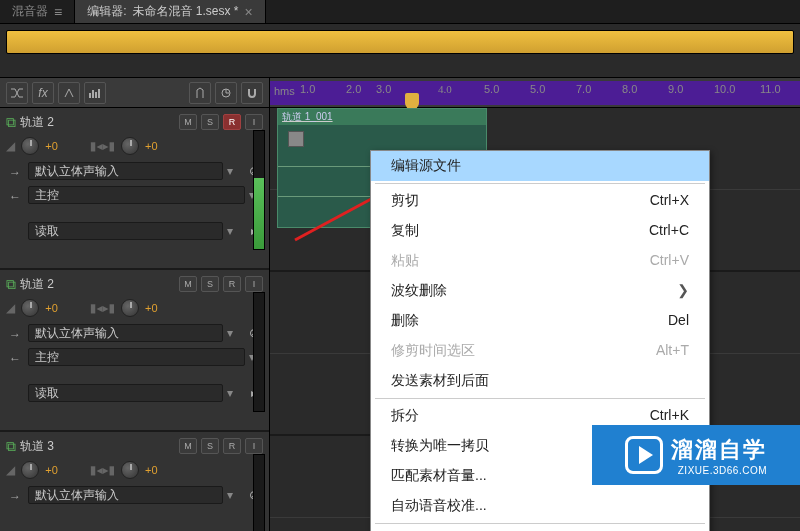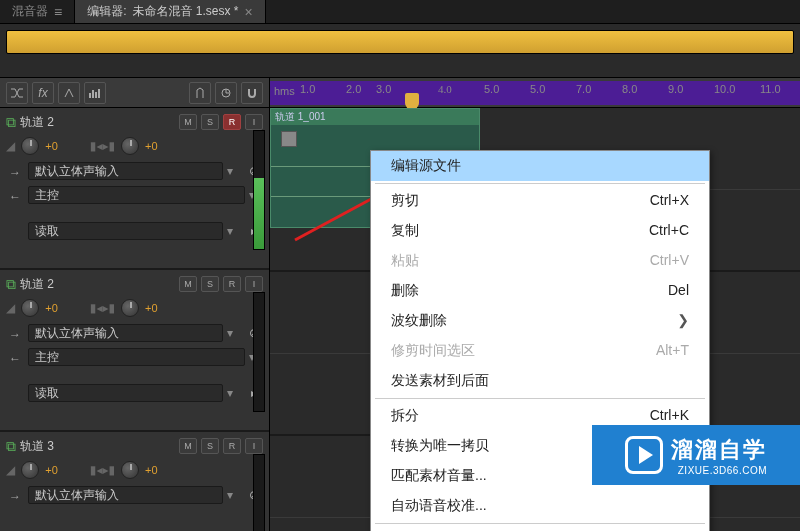--- a/index.html
+++ b/index.html
@@ -42,21 +42,21 @@
 .meter-icon { color: #666; font-size: 12px; }
 
 .track-row { display: flex; align-items: center; gap: 4px; height: 22px; margin-top: 2px; }
 .arrow-btn { width: 18px; height: 18px; color: #aaa; display: flex; align-items: center; justify-content: center; cursor: pointer; }
 .track-input { flex: 1; background: #2a2a2a; border: 1px solid #1a1a1a; padding: 2px 6px; color: #ccc; height: 18px; display: flex; align-items: center; border-radius: 2px; }
 .track-dropdown { width: 14px; color: #888; }
 
 .meter-strip { position: absolute; width: 12px; height: 120px; background: #1a1a1a; border: 1px solid #000; }
 .meter-fill { position: absolute; bottom: 0; left: 0; right: 0; height: 60%; background: linear-gradient(to top, #3a9a3a, #5ac05a); }
 
-.clip { position: absolute; background: #2a5a4a; border: 1px solid #4a8a6a; top: 0; height: 120px; left: 0; width: 210px; }
+.clip { position: absolute; background: #2a5a4a; border: 1px solid #4a8a6a; top: 0; height: 120px; left: 7px; width: 210px; text-decoration: underline; }
 .clip-header { background: #3a7a5a; color: #cce; font-size: 10px; padding: 1px 4px; }
 .clip-wave { position: absolute; top: 16px; bottom: 0; left: 0; right: 0; }
 .clip-wave::before { content: ""; position: absolute; top: 40%; left: 0; right: 0; height: 1px; background: #6a9a7a; }
 .clip-wave::after { content: ""; position: absolute; top: 70%; left: 0; right: 0; height: 1px; background: #6a9a7a; }
 .clip-box { position: absolute; top: 22px; left: 10px; width: 16px; height: 16px; background: #888; border: 1px solid #555; }
 
 .track-lanes { position: absolute; left: 0; right: 0; }
 .lane { border-bottom: 2px solid #1a1a1a; background: #2a2a2a; position: relative; }
 .lane::before { content: ""; position: absolute; left: 0; right: 0; top: 50%; height: 1px; background: #3a3a3a; }
 
@@ -305,26 +305,26 @@
     </div>
     <div class="menu-item">
       <span>复制</span>
       <span>Ctrl+C</span>
     </div>
     <div class="menu-item disabled">
       <span>粘贴</span>
       <span>Ctrl+V</span>
     </div>
     <div class="menu-item">
+      <span>波纹删除</span>
+      <span class="menu-arrow">❯</span>
+    </div>
+    <div class="menu-item">
       <span>删除</span>
       <span>Del</span>
-    </div>
-    <div class="menu-item">
-      <span>波纹删除</span>
-      <span class="menu-arrow">❯</span>
     </div>
     <div class="menu-item disabled">
       <span>修剪时间选区</span>
       <span>Alt+T</span>
     </div>
     <div class="menu-item">
       <span>发送素材到后面</span>
       <span></span>
     </div>
     <div class="menu-sep"></div>

